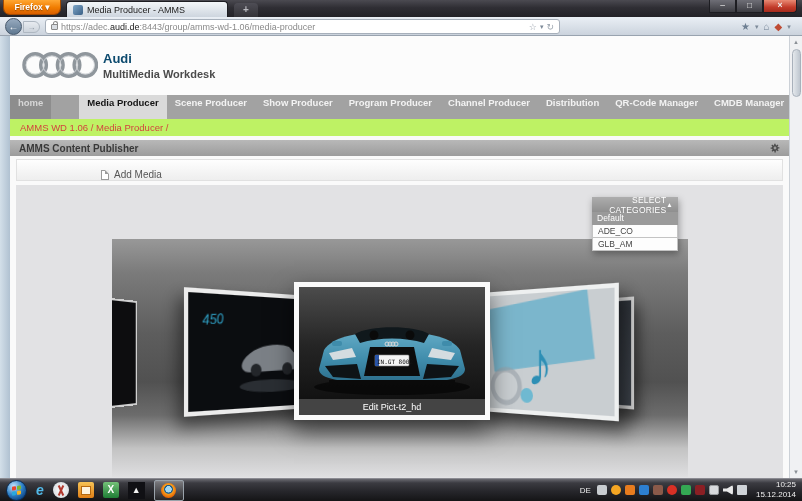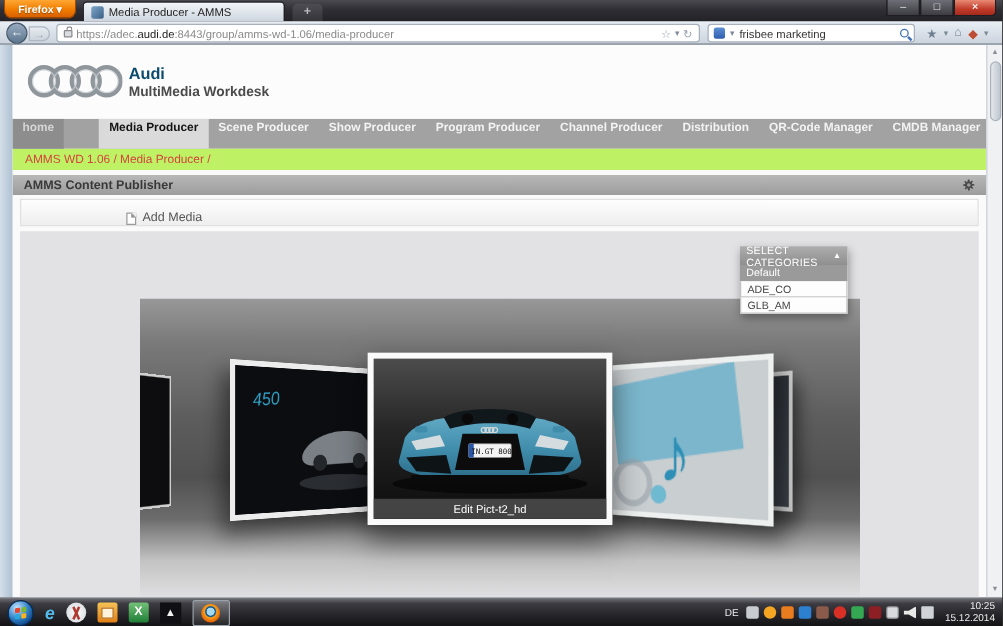--- a/index.html
+++ b/index.html
@@ -108,21 +108,21 @@
     transform:perspective(620px) rotateY(-38deg);transform-origin:0 50%;z-index:3;
     box-shadow:8px 9px 14px rgba(0,0,0,.45);background:#c9ced1;overflow:hidden;}
   .card-center{left:182px;top:43px;width:196px;height:138px;border:5px solid #fafafa;background:#111;
     box-shadow:0 11px 22px rgba(0,0,0,.55);z-index:10;}
   .caption{position:absolute;left:0;right:0;bottom:0;height:16px;background:rgba(72,72,72,.93);
     color:#fff;font-size:9px;text-align:center;line-height:16px;z-index:5;}
 
   .dropdown{position:absolute;left:576px;top:12px;width:86px;z-index:30;font-size:8.5px;
     box-shadow:1px 3px 7px rgba(0,0,0,.35);}
   .dd-header{height:15px;background:linear-gradient(#adadad,#8f8f8f);color:#fff;
-    display:flex;align-items:center;padding:0 5px;letter-spacing:.2px;}
+    display:flex;align-items:center;padding:0 5px;letter-spacing:.2px;text-align:right;}
   .dd-caret{margin-left:auto;font-size:6.5px;}
   .dd-item{height:13px;line-height:12px;padding:0 5px;background:#fdfdfd;color:#454545;
     border:1px solid #c3c3c3;border-top:none;}
   .dd-item.selected{height:13px;line-height:13px;background:#9a9a9a;color:#fff;border:none;}
 
   
   .taskbar{position:absolute;left:0;top:478px;width:802px;height:23px;
     background:linear-gradient(#6a6a71 0%,#3b3b41 18%,#27272c 55%,#141416 100%);
     border-top:1px solid #8b8b92;display:flex;align-items:center;padding:0 3px;}
   .tb-apps{display:flex;align-items:center;gap:9px;margin-left:3px;}
@@ -177,26 +177,20 @@
     <div class="back-btn">←</div>
     <div class="fwd-btn">→</div>
     <div class="urlbar">
       <span class="lock-ic"></span>
       <span><span>https://adec.</span><span class="url-domain">audi.de</span><span>:8443/group/amms-wd-1.06/media-producer</span></span>
       <span class="url-right">
         <span>☆</span>
         <span class="tool-caret">▾</span>
         <span>↻</span>
       </span>
-    </div>
-    <div class="searchbar">
-      <span class="engine-ic"></span>
-      <span class="tool-caret">▾</span>
-      <span>frisbee marketing</span>
-      <span class="mag-ic"></span>
     </div>
     <div class="tool-icons">
       <span>★</span>
       <span class="tool-caret">▾</span>
       <span>⌂</span>
       <span style="color:#bf4b33;">◆</span>
       <span class="tool-caret">▾</span>
     </div>
   </div>
 

